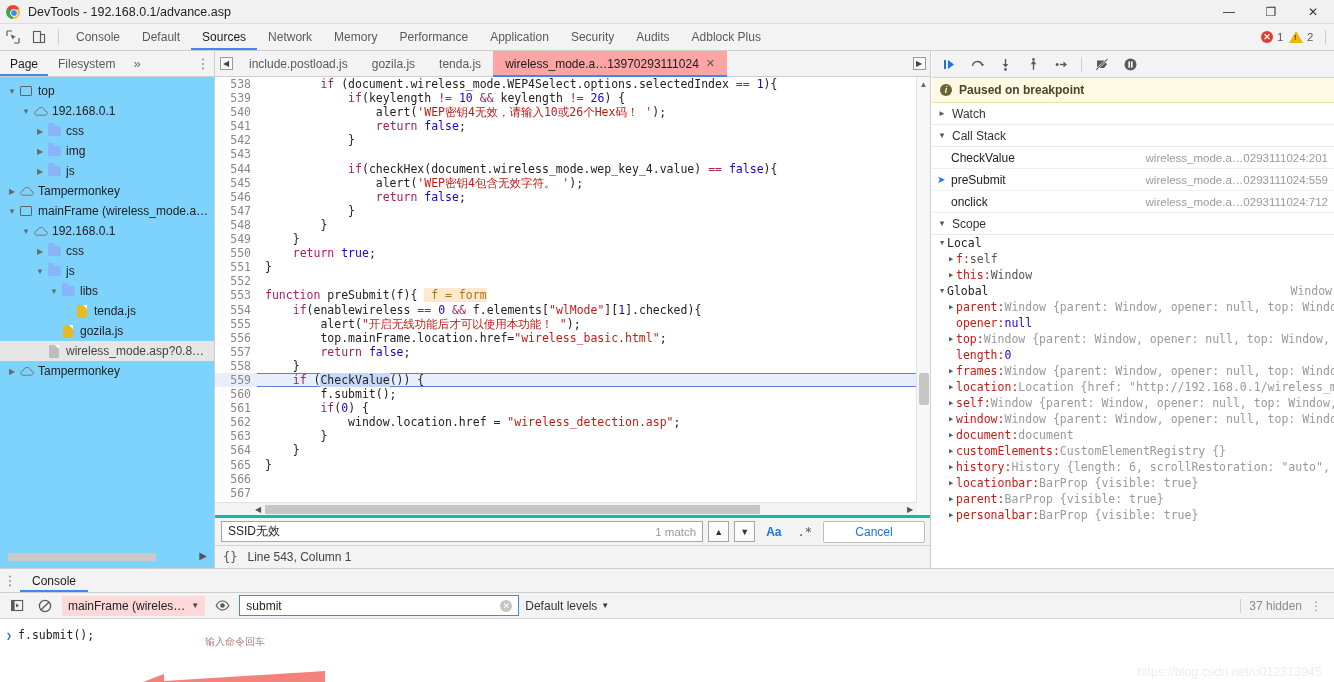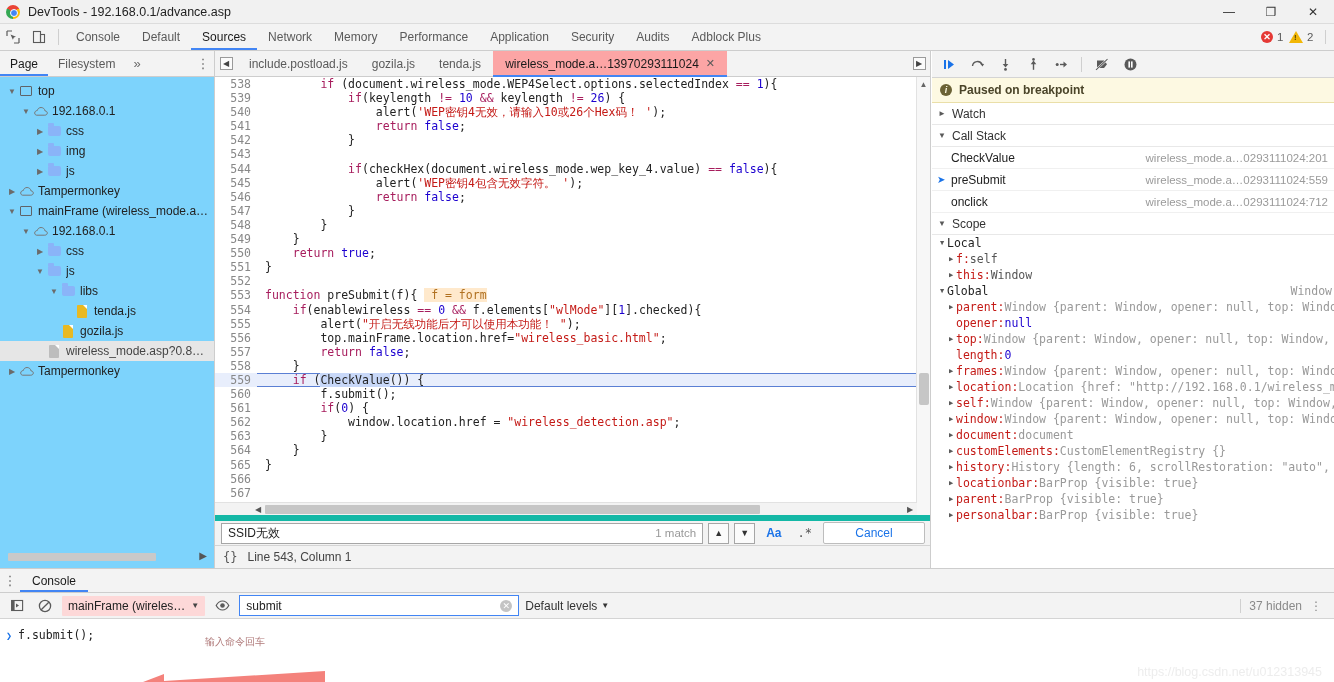--- a/index.html
+++ b/index.html
@@ -206,21 +206,21 @@
   }
   .code-hscroll .left { left: 36px; }
   .code-hscroll .right { right: 0; }
   .code-hscroll .thumb {
     position: absolute; left: 50px; top: 2px; width: 495px; height: 9px; background: #c6c6c6; border-radius: 1px;
   }
 
   
   .searchbar {
     position: absolute; left: 0; bottom: 23px; width: 716px; height: 30px;
-    background: #f3f3f3; border-top: 6px solid #14b8a6;
+    background: #f3f3f3; border-top: 3px solid #14b8a6;
     display: flex; align-items: center; padding: 0 6px; gap: 6px;
   }
   .search-field {
     flex: 1; height: 21px; background: #fff; border: 1px solid #a6a6a6;
     display: flex; align-items: center; padding: 0 6px; font-size: 12px; color: #222;
   }
   .search-field .val { flex: 1; }
   .search-field .matches { color: #999; font-size: 11.5px; }
   .sbtn {
     width: 21px; height: 21px; background: #fbfbfb; border: 1px solid #a6a6a6;

